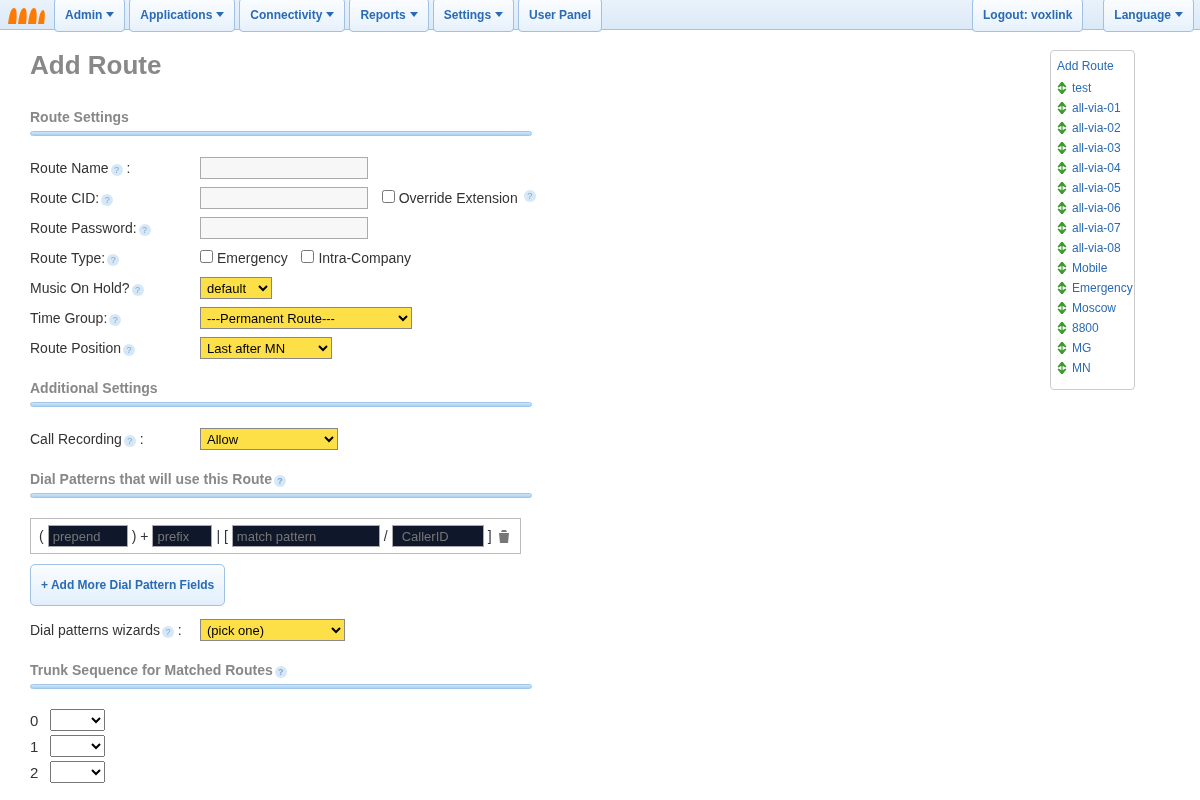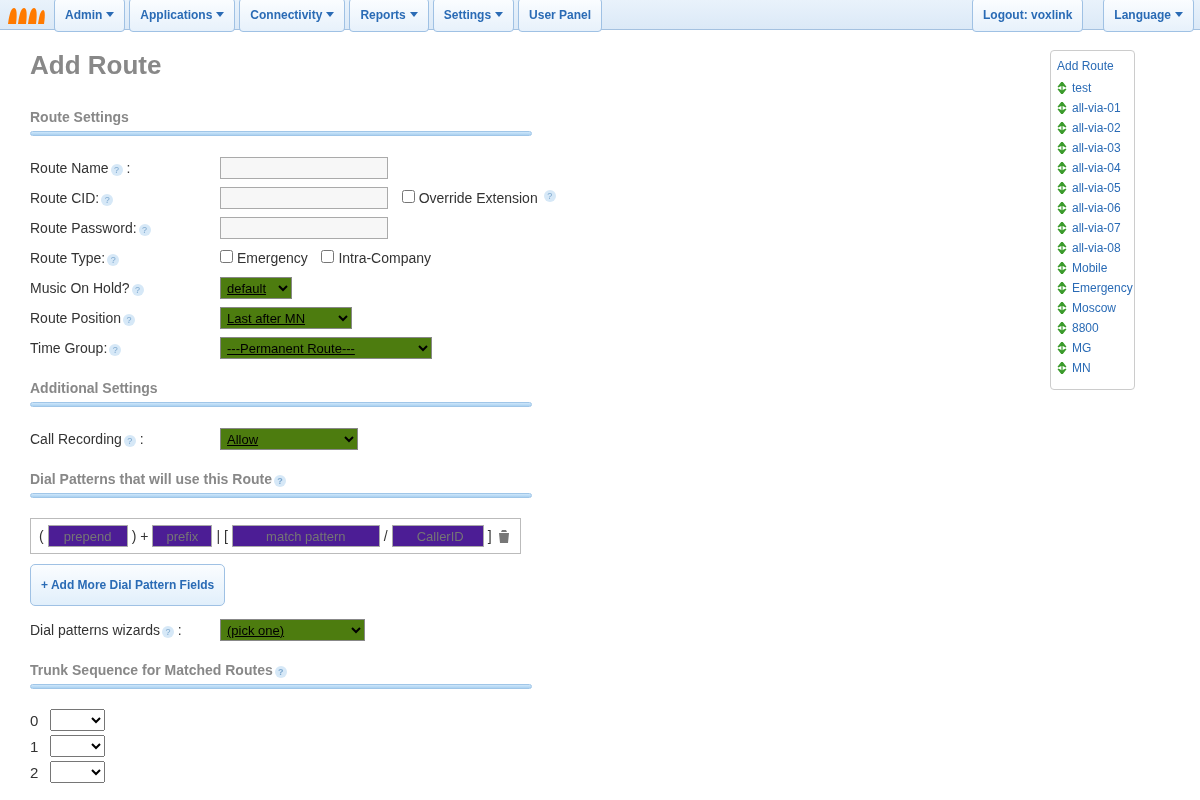--- a/index.html
+++ b/index.html
@@ -73,21 +73,20 @@
     border-radius: 3px;
     background: linear-gradient(to bottom, #cfe7fb, #aad1f0);
     border: 1px solid #a0c6e8;
     margin-bottom: 20px;
   }
   .form-row {
     display: flex;
     align-items: center;
     margin-bottom: 6px;
     min-height: 24px;
-    gap: 20px;
   }
   .form-label {
     width: 170px;
     color: #333;
     font-size: 14px;
   }
   .help {
     display: inline-block;
     width: 12px; height: 12px;
     border-radius: 50%;
@@ -103,43 +102,41 @@
     height: 22px;
     border: 1px solid #aaa;
     background: #f7f7f7;
     padding: 2px 4px;
     width: 168px;
     font-size: 13px;
   }
   .form-ctrl select {
     height: 22px;
     border: 1px solid #888;
-    background: #4d7c0f;
+    background: #fde047;
     font-size: 13px;
     padding: 1px 2px;
-    text-decoration: underline;
   }
   .inline-check { margin-left: 10px; display: inline-flex; gap: 4px; font-size: 14px; }
   .inline-check input { width: 13px; height: 13px; }
   .dial-row {
     border: 1px solid #bbb;
     display: inline-flex;
     align-items: center;
     padding: 6px 8px;
     gap: 4px;
     font-size: 14px;
   }
   .dial-row input {
     height: 22px;
     border: 1px solid #aaa;
-    background: #4c1d95;
+    background: #0f172a;
     padding: 2px 4px;
     font-size: 13px;
     color: #888;
-    text-align: center;
   }
   .trash {
     width: 16px; height: 16px; cursor: pointer;
     color: #666;
   }
   .btn-add {
     display: inline-block;
     background: linear-gradient(to bottom, #fbfdff, #e1effb);
     border: 1px solid #9fc1e4;
     border-radius: 5px;
@@ -268,26 +265,26 @@
             <input type="checkbox" style="">
             <span>Intra-Company</span>
           </span>
       </div>
     </div>
     <div class="form-row">
       <div class="form-label"><span>Music On Hold?</span><span class="help">?</span></div>
       <div class="form-ctrl"><select style="width:72px"><option>default</option></select></div>
     </div>
     <div class="form-row">
+      <div class="form-label"><span>Time Group:</span><span class="help">?</span></div>
+      <div class="form-ctrl"><select style="width:212px"><option>---Permanent Route---</option></select></div>
+    </div>
+    <div class="form-row">
       <div class="form-label"><span>Route Position</span><span class="help">?</span></div>
       <div class="form-ctrl"><select style="width:132px"><option>Last after MN</option></select></div>
-    </div>
-    <div class="form-row">
-      <div class="form-label"><span>Time Group:</span><span class="help">?</span></div>
-      <div class="form-ctrl"><select style="width:212px"><option>---Permanent Route---</option></select></div>
     </div>
 
     <div class="section-title">Additional Settings</div>
     <div class="section-rule"></div>
 
     <div class="form-row">
       <div class="form-label"><span>Call Recording</span><span class="help">?</span> :</div>
       <div class="form-ctrl"><select style="width:138px"><option>Allow</option></select></div>
     </div>
 

